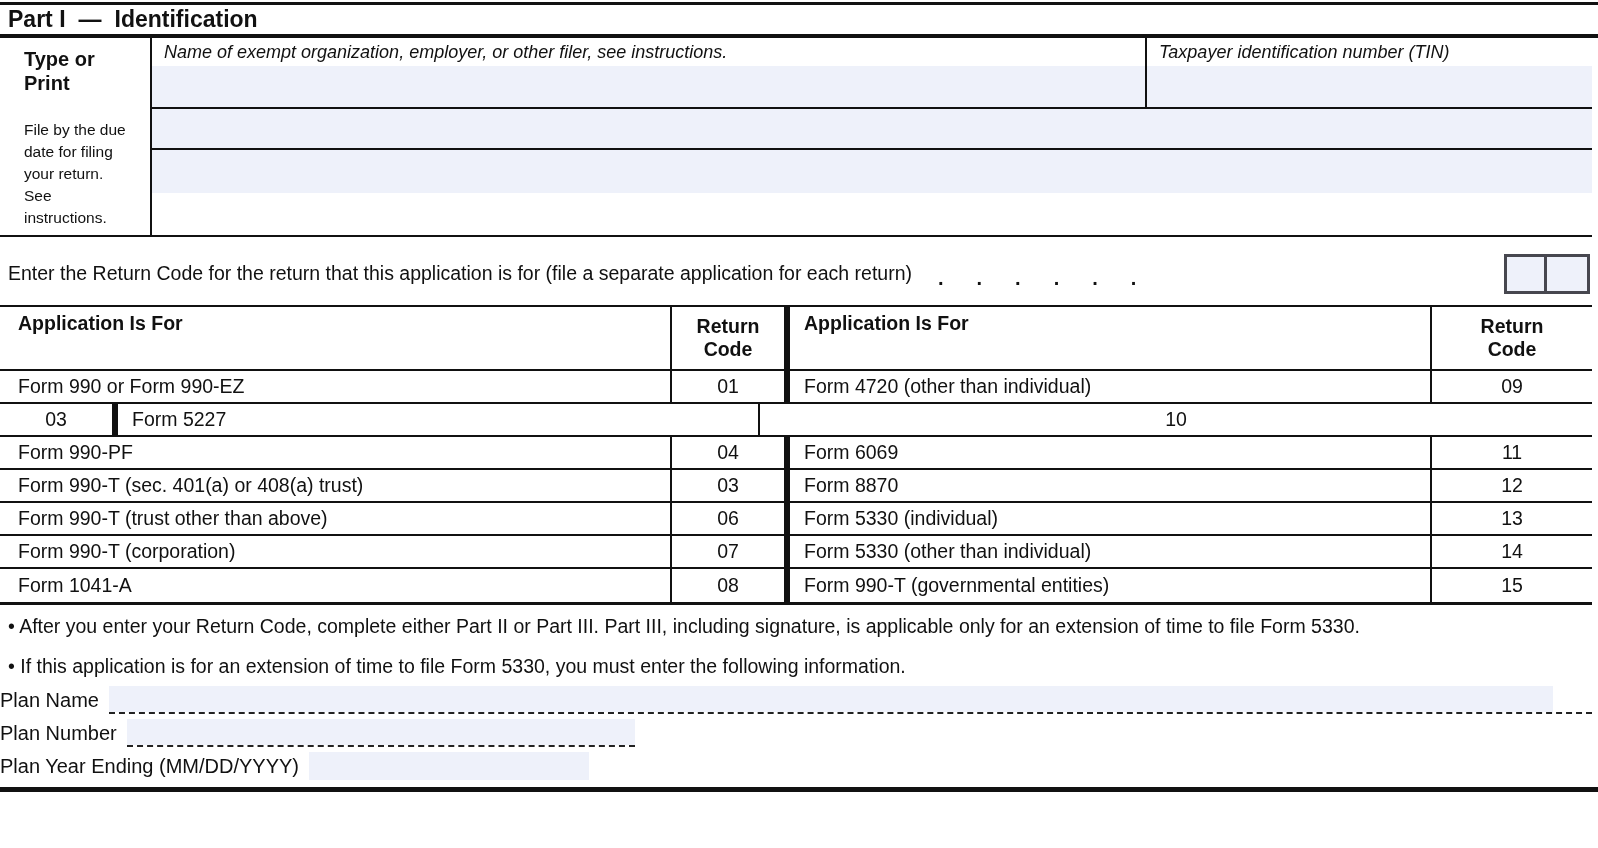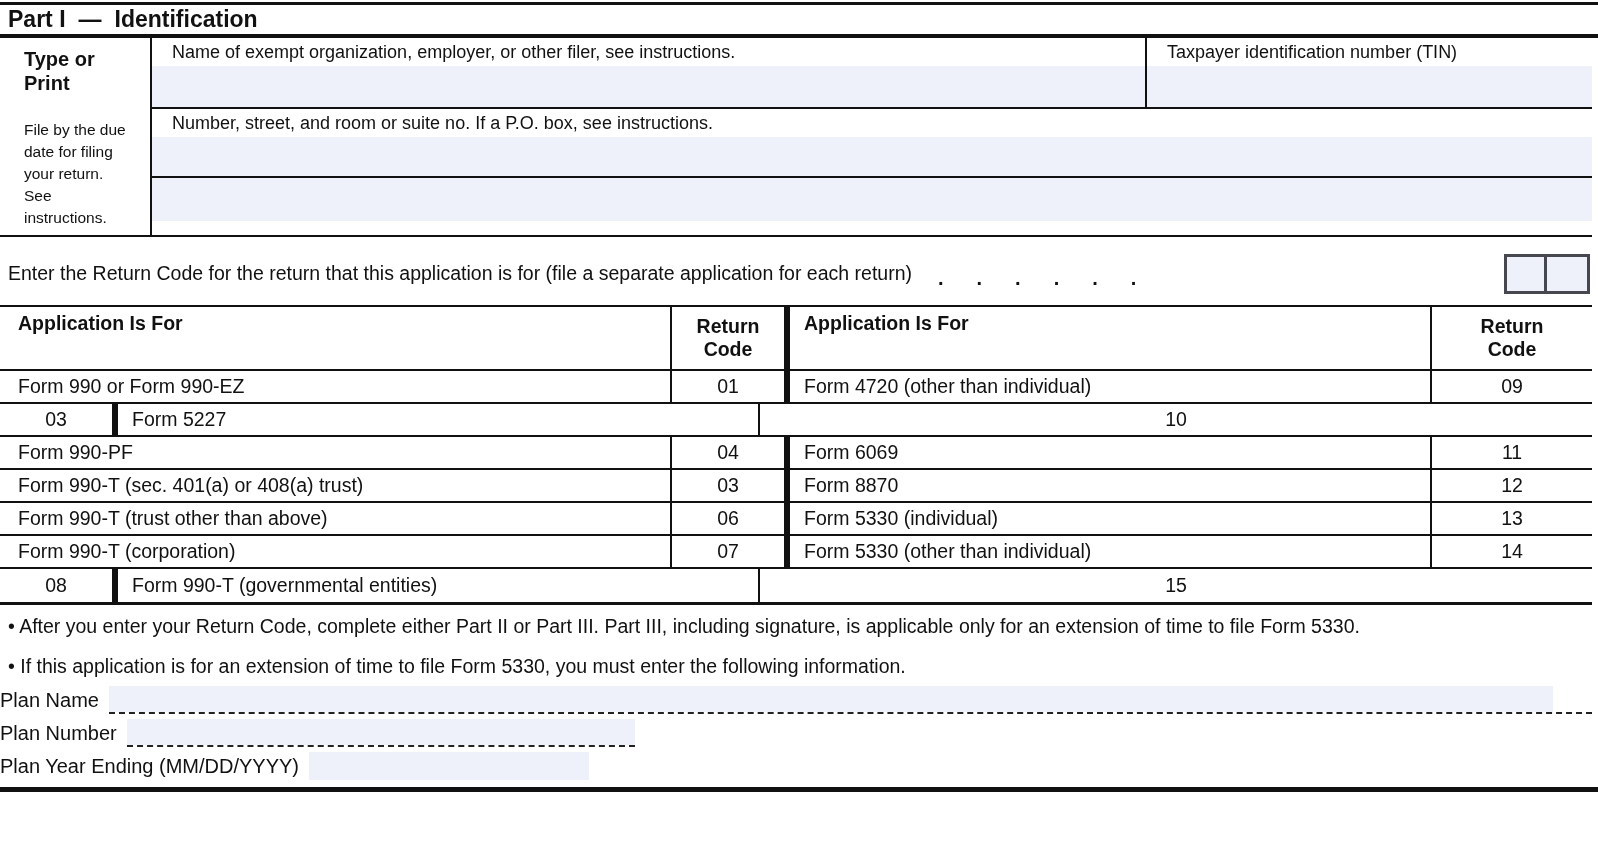--- a/index.html
+++ b/index.html
@@ -19,21 +19,21 @@
   .id-table { width:1592px; display:flex; border-bottom:2px solid #111; }
   .id-left  { width:152px; border-right:2px solid #111; padding:9px 6px 6px 24px; }
   .id-left .top-label { font-weight:bold; font-size:20px; line-height:1.22; width:112px; }
   .id-left .sub-label { margin-top:23px; font-size:15.5px; line-height:1.42; width:108px; }
   .id-right { flex:1; display:flex; flex-direction:column; }
   .id-row   { border-bottom:2px solid #111; }
   .id-row:last-child { border-bottom:none; }
   .id-row-1 { display:flex; }
   .id-cell-name { width:995px; border-right:2px solid #111; }
   .id-cell-tin  { flex:1; }
-  .cell-label { font-size:18px; line-height:1.28; padding:3px 8px 2px 20px; }
+  .cell-label { font-size:18px; line-height:1.28; padding:3px 8px 2px 12px;font-style:italic; }
   .cell-fill  { background:#eef1fa; }
   .fill-a { height:41px; } .fill-b { height:39px; } .fill-c { height:43px; }
 
   
   .rc-line { display:flex; align-items:center; margin-top:17px; padding-left:8px; width:1590px; height:40px; }
   .rc-text { font-size:19.5px; }
   .rc-dots { font-size:20px; font-weight:bold; letter-spacing:33px; margin-left:26px;
              white-space:nowrap; line-height:0; position:relative; top:4px; }
   .rc-boxes { margin-left:auto; display:flex; border:3px solid #47474f; }
   .rc-box   { width:40px; height:34px; background:#eef1fa; }
@@ -91,21 +91,20 @@
       <div class="id-cell-name">
         <div class="cell-label">Name of exempt organization, employer, or other filer, see instructions.</div>
         <div class="cell-fill fill-a"></div>
       </div>
       <div class="id-cell-tin">
         <div class="cell-label">Taxpayer identification number (TIN)</div>
         <div class="cell-fill fill-a"></div>
       </div>
     </div>
     <div class="id-row">
-      <div class="cell-label">Number, street, and room or suite no. If a P.O. box, see instructions.</div>
       <div class="cell-fill fill-b"></div>
     </div>
     <div class="id-row">
       <div class="cell-fill fill-c"></div>
     </div>
   </div>
 </div>
 
 <div class="rc-line">
   <span class="rc-text">Enter the Return Code for the return that this application is for (file a separate application for each return)</span>
@@ -159,20 +158,21 @@
     <div class="ca-r">Form 5330 (individual)</div>
     <div class="cc-r">13</div>
   </div>
   <div class="rc-row">
     <div class="ca-l">Form 990-T (corporation)</div>
     <div class="cc-l">07</div>
     <div class="ca-r">Form 5330 (other than individual)</div>
     <div class="cc-r">14</div>
   </div>
   <div class="rc-row">
+    <div class="ca-l">Form 1041-A</div>
     <div class="cc-l">08</div>
     <div class="ca-r">Form 990-T (governmental entities)</div>
     <div class="cc-r">15</div>
   </div>
 </div>
 
 <div class="note note-1">• After you enter your Return Code, complete either Part II or Part III. Part III, including signature, is applicable only for an extension of time to file Form 5330.</div>
 <div class="note note-2">• If this application is for an extension of time to file Form 5330, you must enter the following information.</div>
 
 <div class="plan-row">

